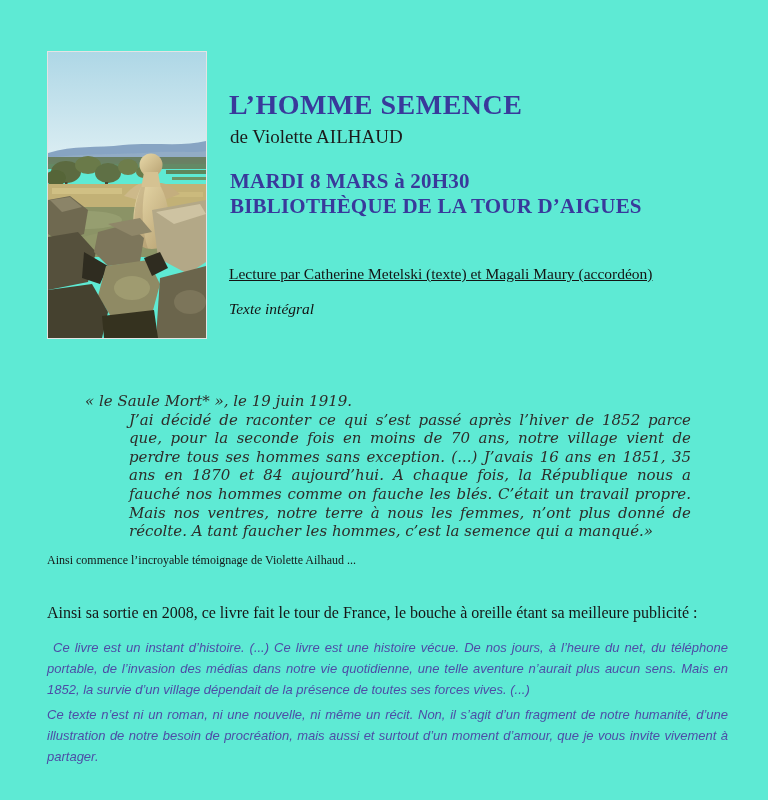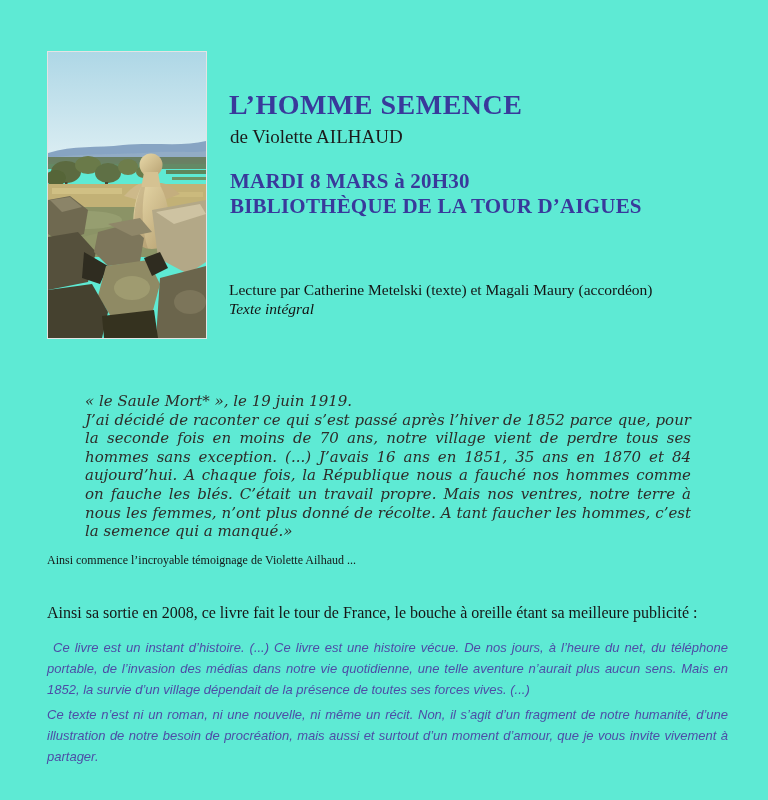--- a/index.html
+++ b/index.html
@@ -45,44 +45,45 @@
     top: 169px;
     font-size: 21px;
     font-weight: bold;
     color: #39399b;
     line-height: 25px;
     letter-spacing: 0.2px;
   }
   .lecture-line {
     position: absolute;
     left: 229px;
-    top: 281px;
+    top: 265px;
     font-size: 15.5px;
     color: #141414;
+    text-decoration: underline;
   }
   .texte-integral {
     position: absolute;
     left: 229px;
     top: 300px;
     font-size: 15.5px;
     font-style: italic;
     color: #141414;
   }
   .quote-block {
     position: absolute;
     left: 85px;
     top: 392px;
     width: 606px;
     font-family: "DejaVu Serif", serif;
     font-style: italic;
     font-size: 15px;
     line-height: 18.6px;
     color: #2e2d2a;
   }
-  .quote-body { text-align: justify; }
+  .quote-body { text-align: justify; margin-left: 44px; }
   .intro-line {
     position: absolute;
     left: 47px;
     top: 553px;
     font-size: 12px;
     color: #161616;
   }
   .tour-line {
     position: absolute;
     left: 47px;

